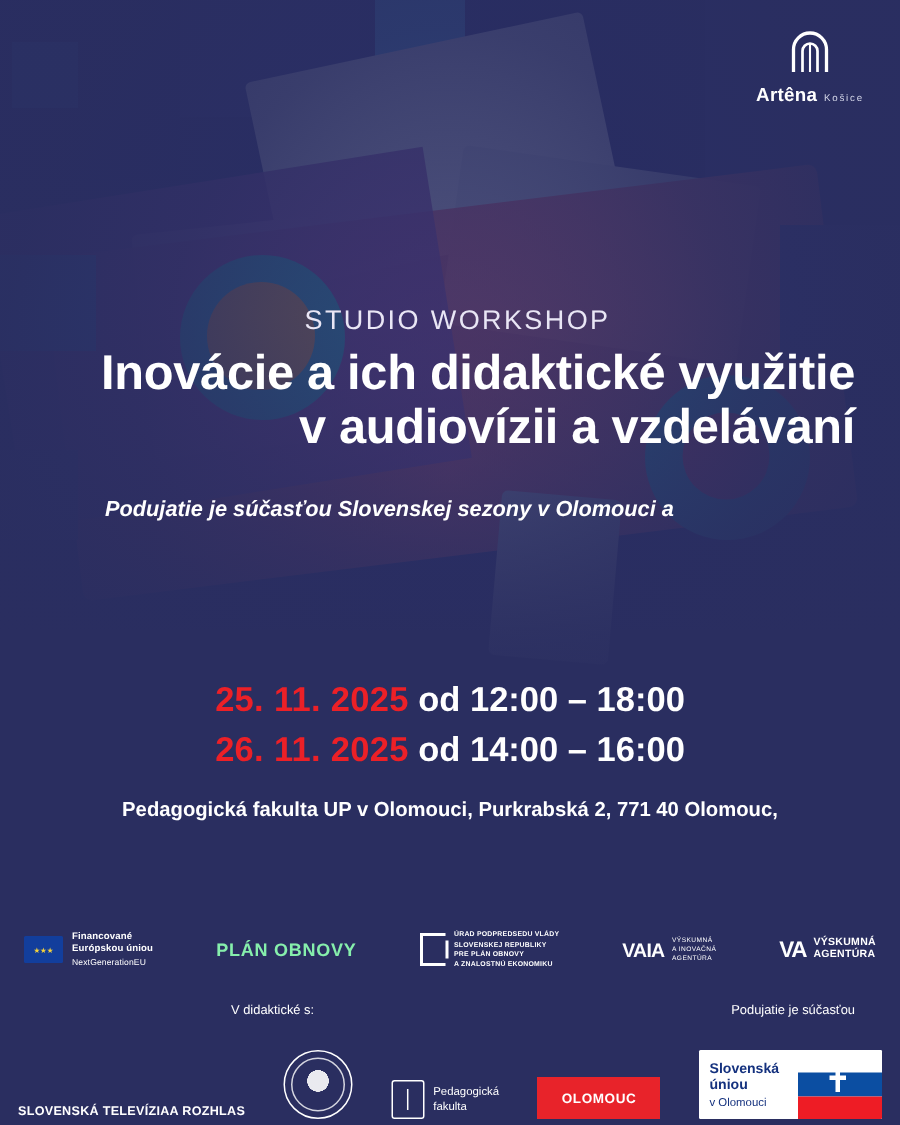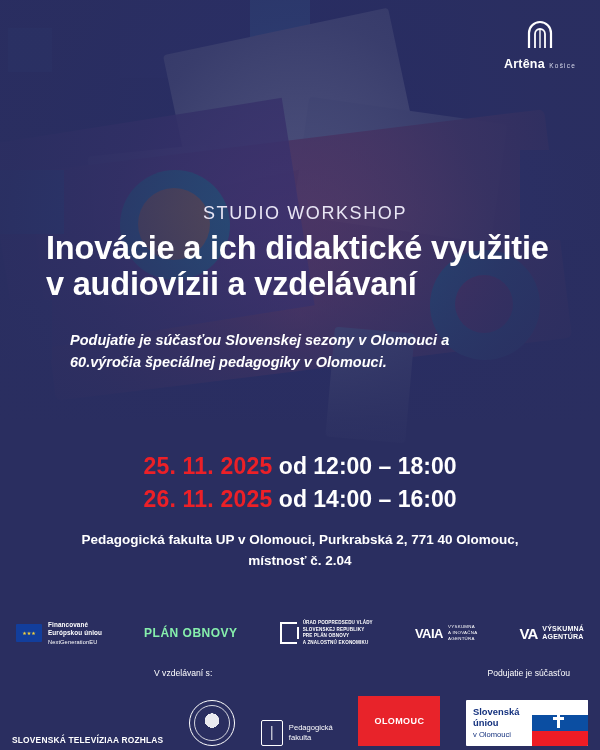--- a/index.html
+++ b/index.html
@@ -58,22 +58,22 @@
   .eyebrow {
     position:absolute; top: 203px; left: 0; right: 0;
     text-align:center;
     color:#e9e6f5;
     font-size: 18px;
     letter-spacing: 1.6px;
     font-weight: 400;
     padding-left: 10px;
   }
   .title {
-    position:absolute; top: 230px; left: 46px; right: 30px;
-    text-align:left;
+    position:absolute; top: 230px; left: 30px; right: 30px;
+    text-align:right;
     color:#ffffff;
     font-size: 32.5px;
     font-weight: 700;
     line-height: 1.12;
     letter-spacing: -0.2px;
   }
   .subtitle {
     position:absolute; top: 330px; left: 70px; right: 70px;
     text-align:left;
     color:#ffffff;
@@ -167,21 +167,21 @@
      background: radial-gradient(circle at 50% 40%, #ffffff 0%, #ffffff 38%, rgba(255,255,255,0) 39%);
      opacity:.9;}
 
   .pdf { display:flex; align-items:center; gap:6px; color:#fff; }
   .pdf .emb { width:22px; height:26px; border:1.4px solid #fff; border-radius:2px; position:relative; }
   .pdf .emb:after { content:""; position:absolute; left:50%; top:5px; width:1.4px; height:14px; background:#fff; transform:translateX(-50%); }
   .pdf .ptxt { font-size:7.6px; line-height:1.35; font-weight:400; }
 
   .olomouc {
     background:#e8232a; color:#fff; font-size:9px; font-weight:700;
-    padding: 20px 16px; letter-spacing:.4px;
+    padding: 9px 16px; letter-spacing:.4px;
   }
 
   .slovseason {
     position:relative; width:122px; height:46px; background:#ffffff;
     display:flex; align-items:center; overflow:hidden; border-radius:1px;
   }
   .slovseason .ss-txt {
     font-size:9.4px; font-weight:800; color:#14317e; line-height:1.18;
     padding-left:7px; z-index:2;
   }
@@ -248,37 +248,35 @@
 
     <div class="eyebrow">STUDIO WORKSHOP</div>
 
     <div class="title">
       <div>Inovácie a ich didaktické využitie</div>
       <div>v audiovízii a vzdelávaní</div>
     </div>
 
     <div class="subtitle">
       <div>Podujatie je súčasťou Slovenskej sezony v Olomouci a</div>
-      <div>60.výročia špeciálnej pedagogiky v Olomouci.</div>
     </div>
 
     <div class="dates">
       <div class="dateline">
         <span class="d">25. 11. 2025</span>
         <span class="t">od 12:00 – 18:00</span>
       </div>
       <div class="dateline">
         <span class="d">26. 11. 2025</span>
         <span class="t">od 14:00 – 16:00</span>
       </div>
     </div>
 
     <div class="venue">
       <div>Pedagogická fakulta UP v Olomouci, Purkrabská 2, 771 40 Olomouc,</div>
-      <div>místnosť č. 2.04</div>
     </div>
   </div>
 
   <div class="footer">
 
     <div class="eu-row">
 
       <div class="eu-item">
         <span class="eu-flag">
             <span class="stars">★★★</span>
@@ -314,21 +312,21 @@
       <div class="vyskumna">
         <span class="vv">VA</span>
         <span class="t2">
           <span>VÝSKUMNÁ</span><br>
           <span>AGENTÚRA</span>
         </span>
       </div>
     </div>
 
     <div class="labels-row">
-      <span class="l-left">V vzdelávaní s:</span>
+      <span class="l-left">V didaktické s:</span>
       <span class="l-right">Podujatie je súčasťou</span>
     </div>
 
     <div class="partners">
 
       <div class="p-item stvr">
         <span>SLOVENSKÁ TELEVÍZIA</span>
           <br>
         <span>A ROZHLAS</span>
       </div>

